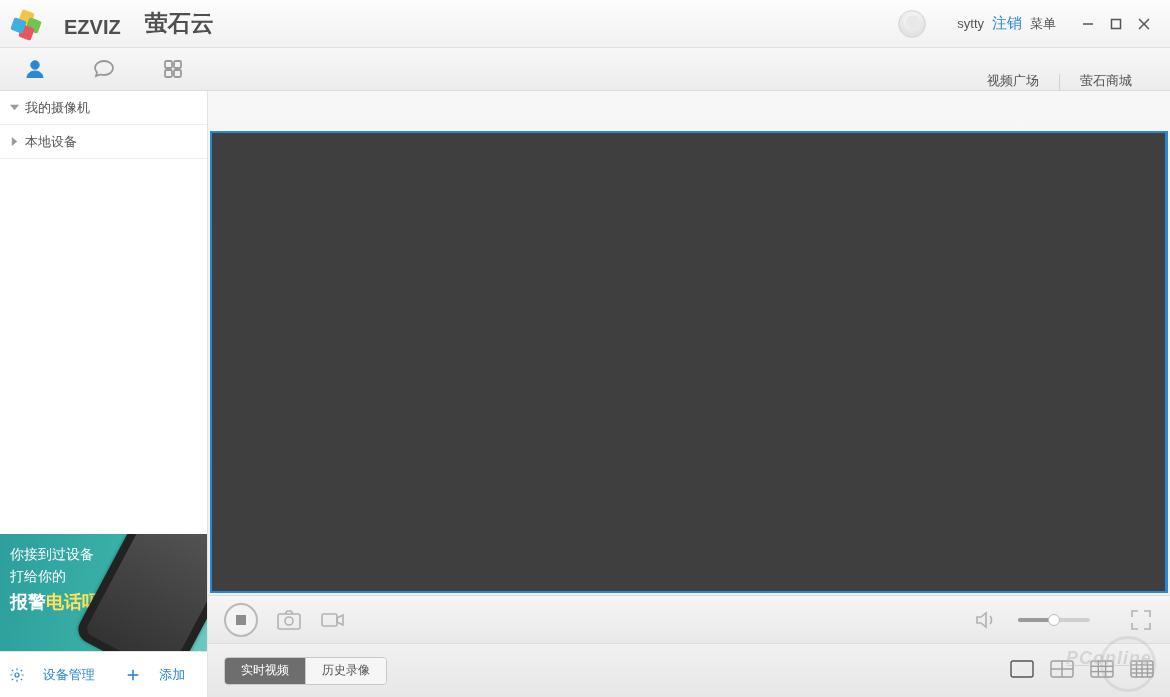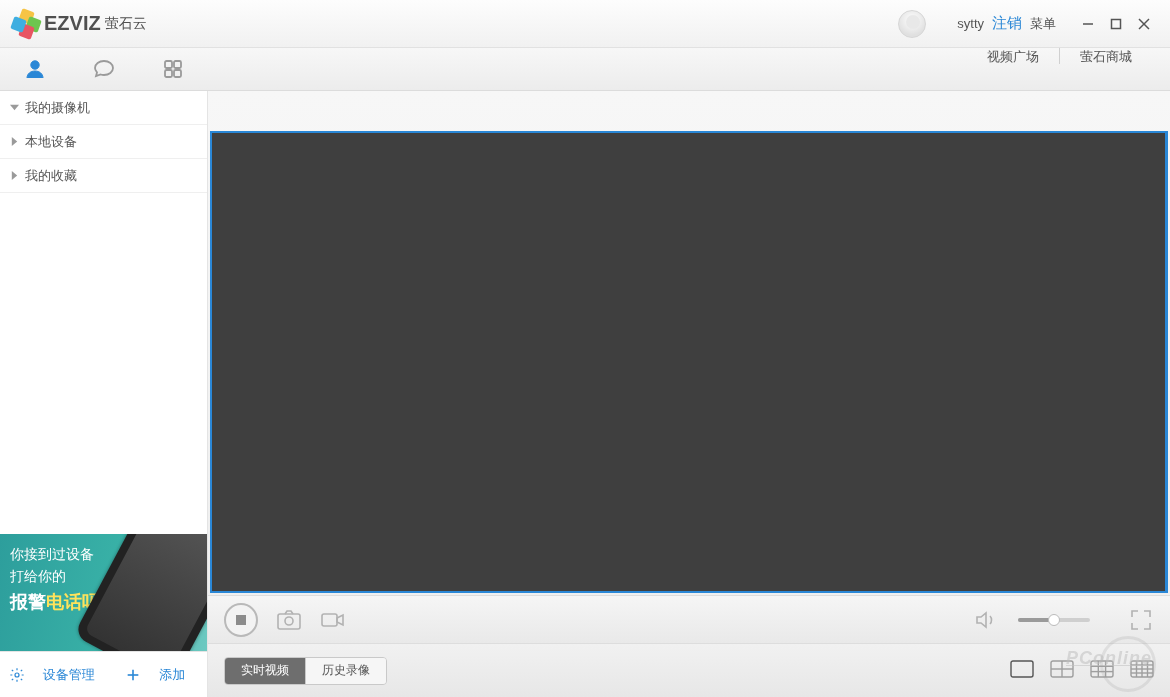--- a/index.html
+++ b/index.html
@@ -5,23 +5,23 @@
   * { box-sizing: border-box; margin: 0; padding: 0; font-family: "Microsoft YaHei", Arial, sans-serif; }
   html, body { width: 1170px; height: 697px; overflow: hidden; background: #fff; }
   
   .titlebar {
     height: 48px; width: 100%;
     background: linear-gradient(#fdfdfd, #f1f1f1);
     border-bottom: 1px solid #e1e1e1;
     display: flex; align-items: center;
     padding: 0 12px;
   }
-  .logo { display:flex; align-items:center; gap:4px; }
+  .logo { display:flex; align-items:flex-end; gap:24px; }
   .logo-text { font-size:20px; font-weight:700; color:#4f4f4f; letter-spacing:0;}
-  .logo-sub  { font-size:14px; color:#4f4f4f; font-weight:400;}
+  .logo-sub  { font-size:23px; color:#4f4f4f; font-weight:700;}
   .title-spacer { flex:1; }
   .avatar {
     width:28px; height:28px; border-radius:50%;
     background: radial-gradient(circle at 50% 35%, #fff 0%, #e0e0e0 70%);
     border:1px solid #d6d6d6; margin-right:8px;
     position:relative;
   }
   .avatar::after{
     content:""; position:absolute; width:14px;height:14px;border-radius:50%;
     background:#e8e8e8; top:4px; left:7px;
@@ -43,21 +43,21 @@
     height: 43px; width:100%;
     background: linear-gradient(#f7f7f7, #ececec);
     border-bottom:1px solid #dcdcdc;
     display:flex; align-items:stretch;
   }
   .left-tabs{ width:208px; display:flex; align-items:center; }
   .tab-icon{ flex:0 0 69px; display:flex; align-items:center; justify-content:center; cursor:pointer;}
   .tab-icon svg{ width:24px;height:24px; }
   .tab-icon.active svg{ stroke:#2a87d6; fill:#2a87d6;}
   .tab-icon:not(.active) svg{ stroke:#9a9a9a; fill:none;}
-  .right-links{ flex:1; display:flex; align-items:flex-start; justify-content:flex-end; padding-right:18px; gap:0;}
+  .right-links{ flex:1; display:flex; align-items:flex-end; justify-content:flex-end; padding-right:18px; gap:0;}
   .rlink{ font-size:13px; color:#555; cursor:pointer; padding:0 20px;}
   .vdiv{ width:1px;height:16px;background:#d0d0d0;}
   
   .main { display:flex; width:100%; height:calc(697px - 48px - 43px); }
   .sidebar { width:208px; display:flex; flex-direction:column; border-right:1px solid #e4e4e4; background:#fff;}
   .search-row{
     height:36px; border-bottom:1px solid #e9e9e9;
     display:flex; align-items:center; padding:0 10px;
   }
   .search-row input{
@@ -217,26 +217,20 @@
         <svg viewBox="0 0 10 10">
             <polygon points="0,2 10,2 5,8"></polygon>
           </svg>
         <span>我的摄像机</span>
       </div>
       <div class="tree-item">
         <svg viewBox="0 0 10 10">
             <polygon points="2,0 8,5 2,10"></polygon>
           </svg>
         <span>本地设备</span>
-      </div>
-      <div class="tree-item">
-        <svg viewBox="0 0 10 10">
-            <polygon points="2,0 8,5 2,10"></polygon>
-          </svg>
-        <span>我的收藏</span>
       </div>
     </div>
     <div class="tree-fill"></div>
     <div class="promo">
       <div class="cam"></div>
       <div class="phone"></div>
       <div class="l1">你接到过设备</div>
       <div class="l2">打给你的</div>
       <div class="l3">
         <b>报警</b><span>电话吗？</span>

